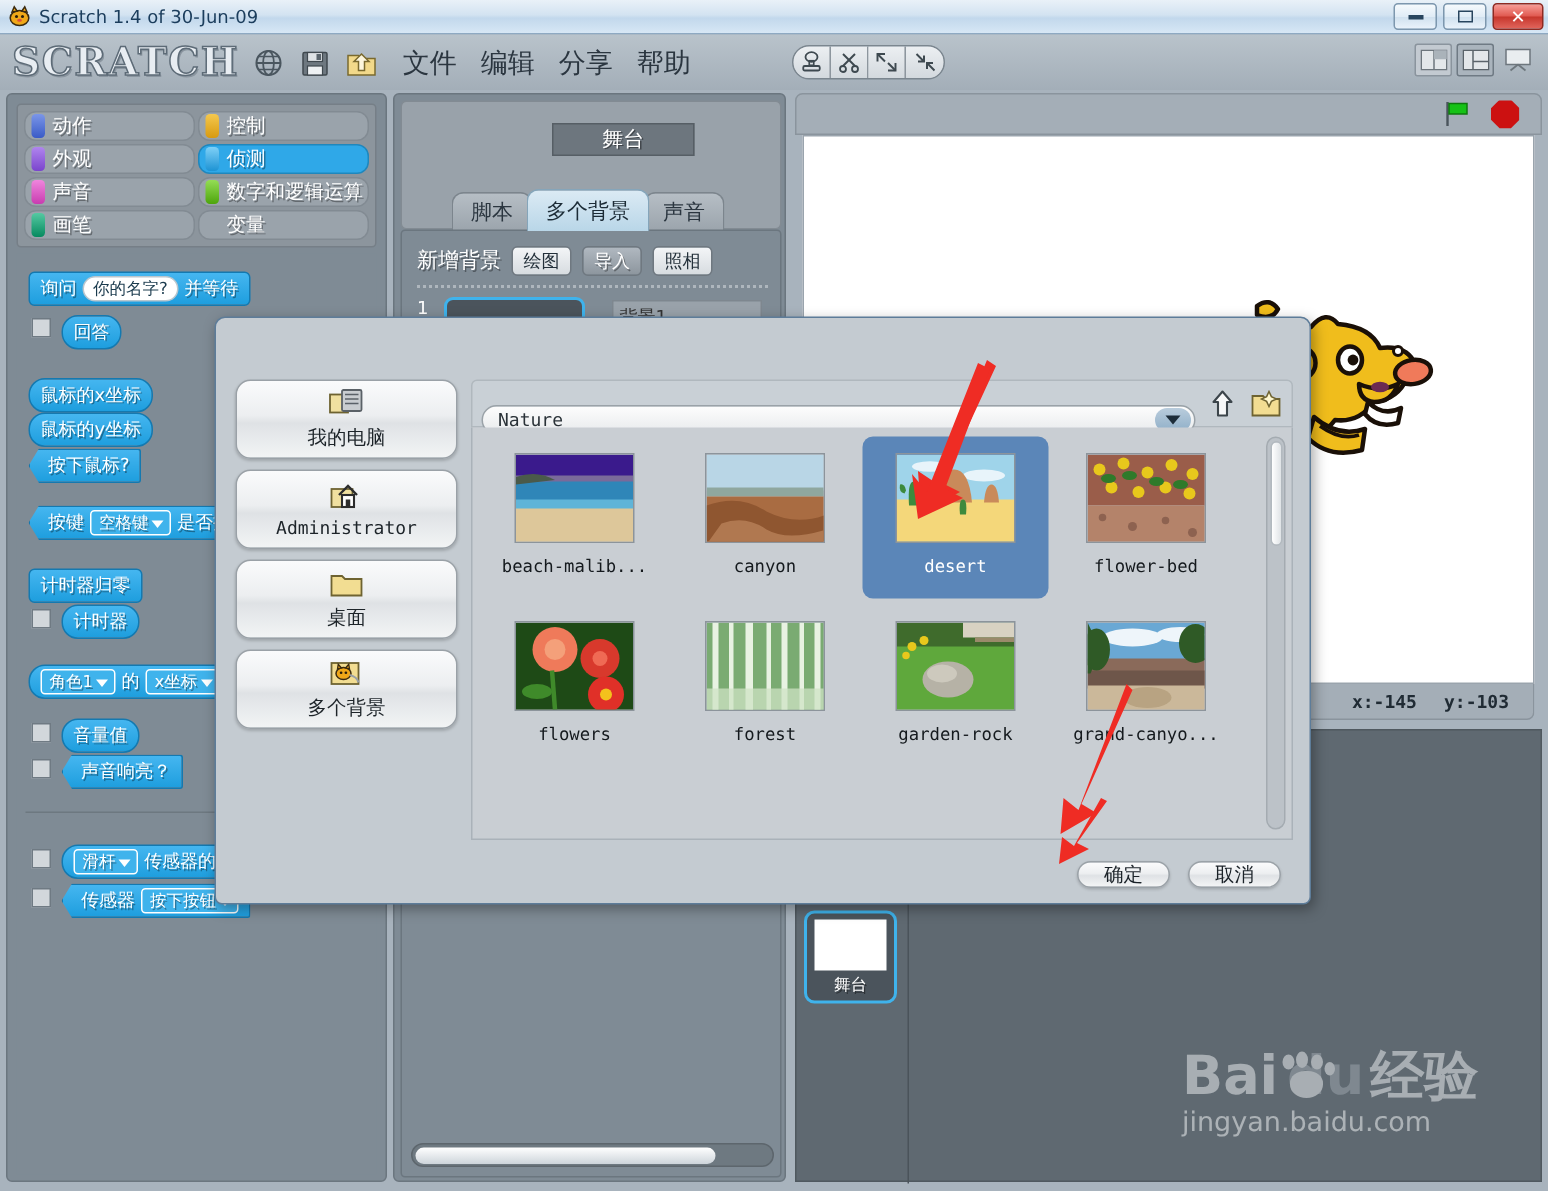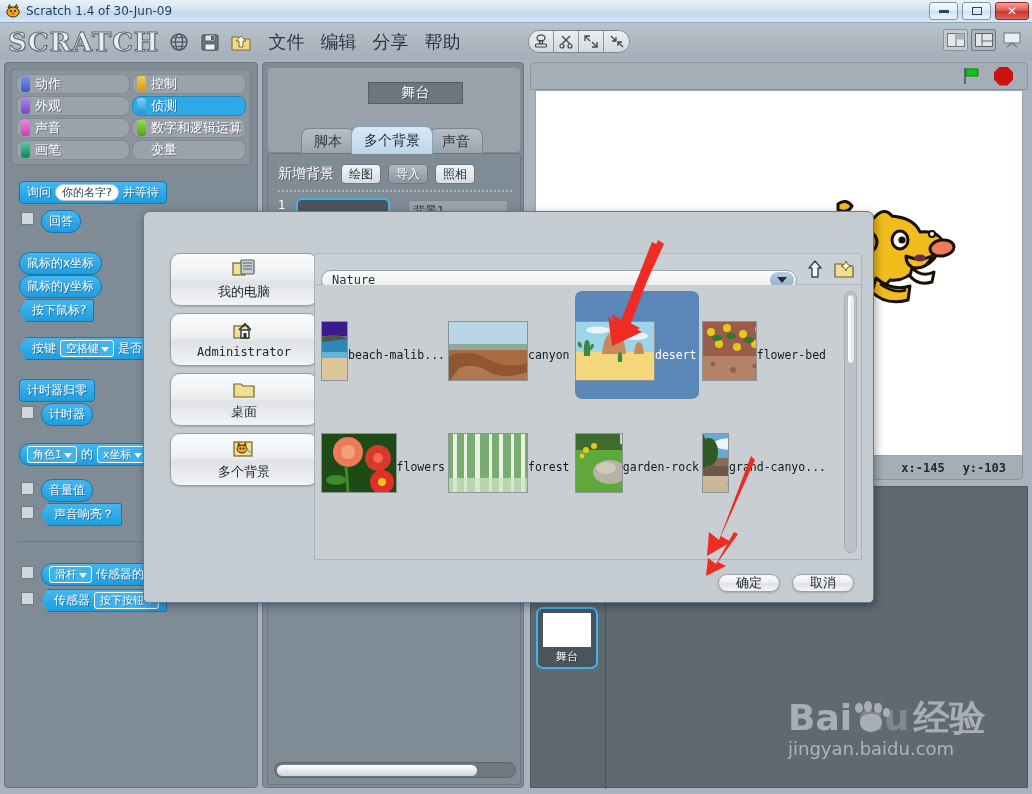--- a/index.html
+++ b/index.html
@@ -263,21 +263,21 @@
   }
   #dlg-title {
     height:29px; width:100%;
     background: linear-gradient(180deg,#9fc2dd 0%, #6d9ec7 50%, #5d90bd 51%, #7fa9cd 100%);
     display:flex; align-items:center; justify-content:center;
     color:#ffffff; font-size:15px; text-shadow:1px 1px 1px rgba(0,0,0,.45);
     border-bottom:1px solid #52789b;
   }
   #dlg-body { position:absolute; left:0; top:29px; width:731px; height:363px; }
 
-  #dlg-side { position:absolute; left:26px; top:12px; width:148px; }
+  #dlg-side { position:absolute; left:13px; top:12px; width:148px; }
   .sidebtn {
     width:148px; height:53px; margin-bottom:7px;
     border-radius:10px; border:1px solid #9aa1a7;
     background: linear-gradient(180deg,#fafbfc 0%, #eceef0 45%, #dfe2e5 55%, #f2f4f5 100%);
     box-shadow: 0 1px 2px rgba(0,0,0,.18);
     display:flex; flex-direction:column; align-items:center; justify-content:center;
   }
   .sidebtn .s-label { font-size:13px; color:#1d2429; margin-top:1px;
      font-family:"DejaVu Sans",sans-serif; }
   .sidebtn .s-label.mono { font-family:"DejaVu Sans Mono",monospace; font-size:12px; }
@@ -311,21 +311,21 @@
     position:absolute; left:0; top:32px; width:548px; height:275px;
     background:#c9ced3; border:1px solid #aab2b9; border-top:none;
     overflow:hidden;
   }
   #filegrid {
     position:absolute; left:6px; top:6px; width:518px;
     display:grid; grid-template-columns:repeat(4,124px); gap:4px 3px;
   }
   .fcell {
     width:124px; height:108px; border-radius:7px;
-    display:flex; flex-direction:row; align-items:center; justify-content:flex-start;
+    display:flex; flex-direction:column; align-items:center; justify-content:flex-start;
     padding-top:11px;
   }
   .fcell.sel { background:#5b86b8; }
   .fthumb { width:80px; height:60px; border:1px solid #8c949b; overflow:hidden; position:relative; }
   .fname {
     margin-top:8px; font-family:"DejaVu Sans Mono",monospace; font-size:11.5px;
     color:#14191d; white-space:nowrap;
   }
   .fcell.sel .fname { color:#ffffff; }
 

